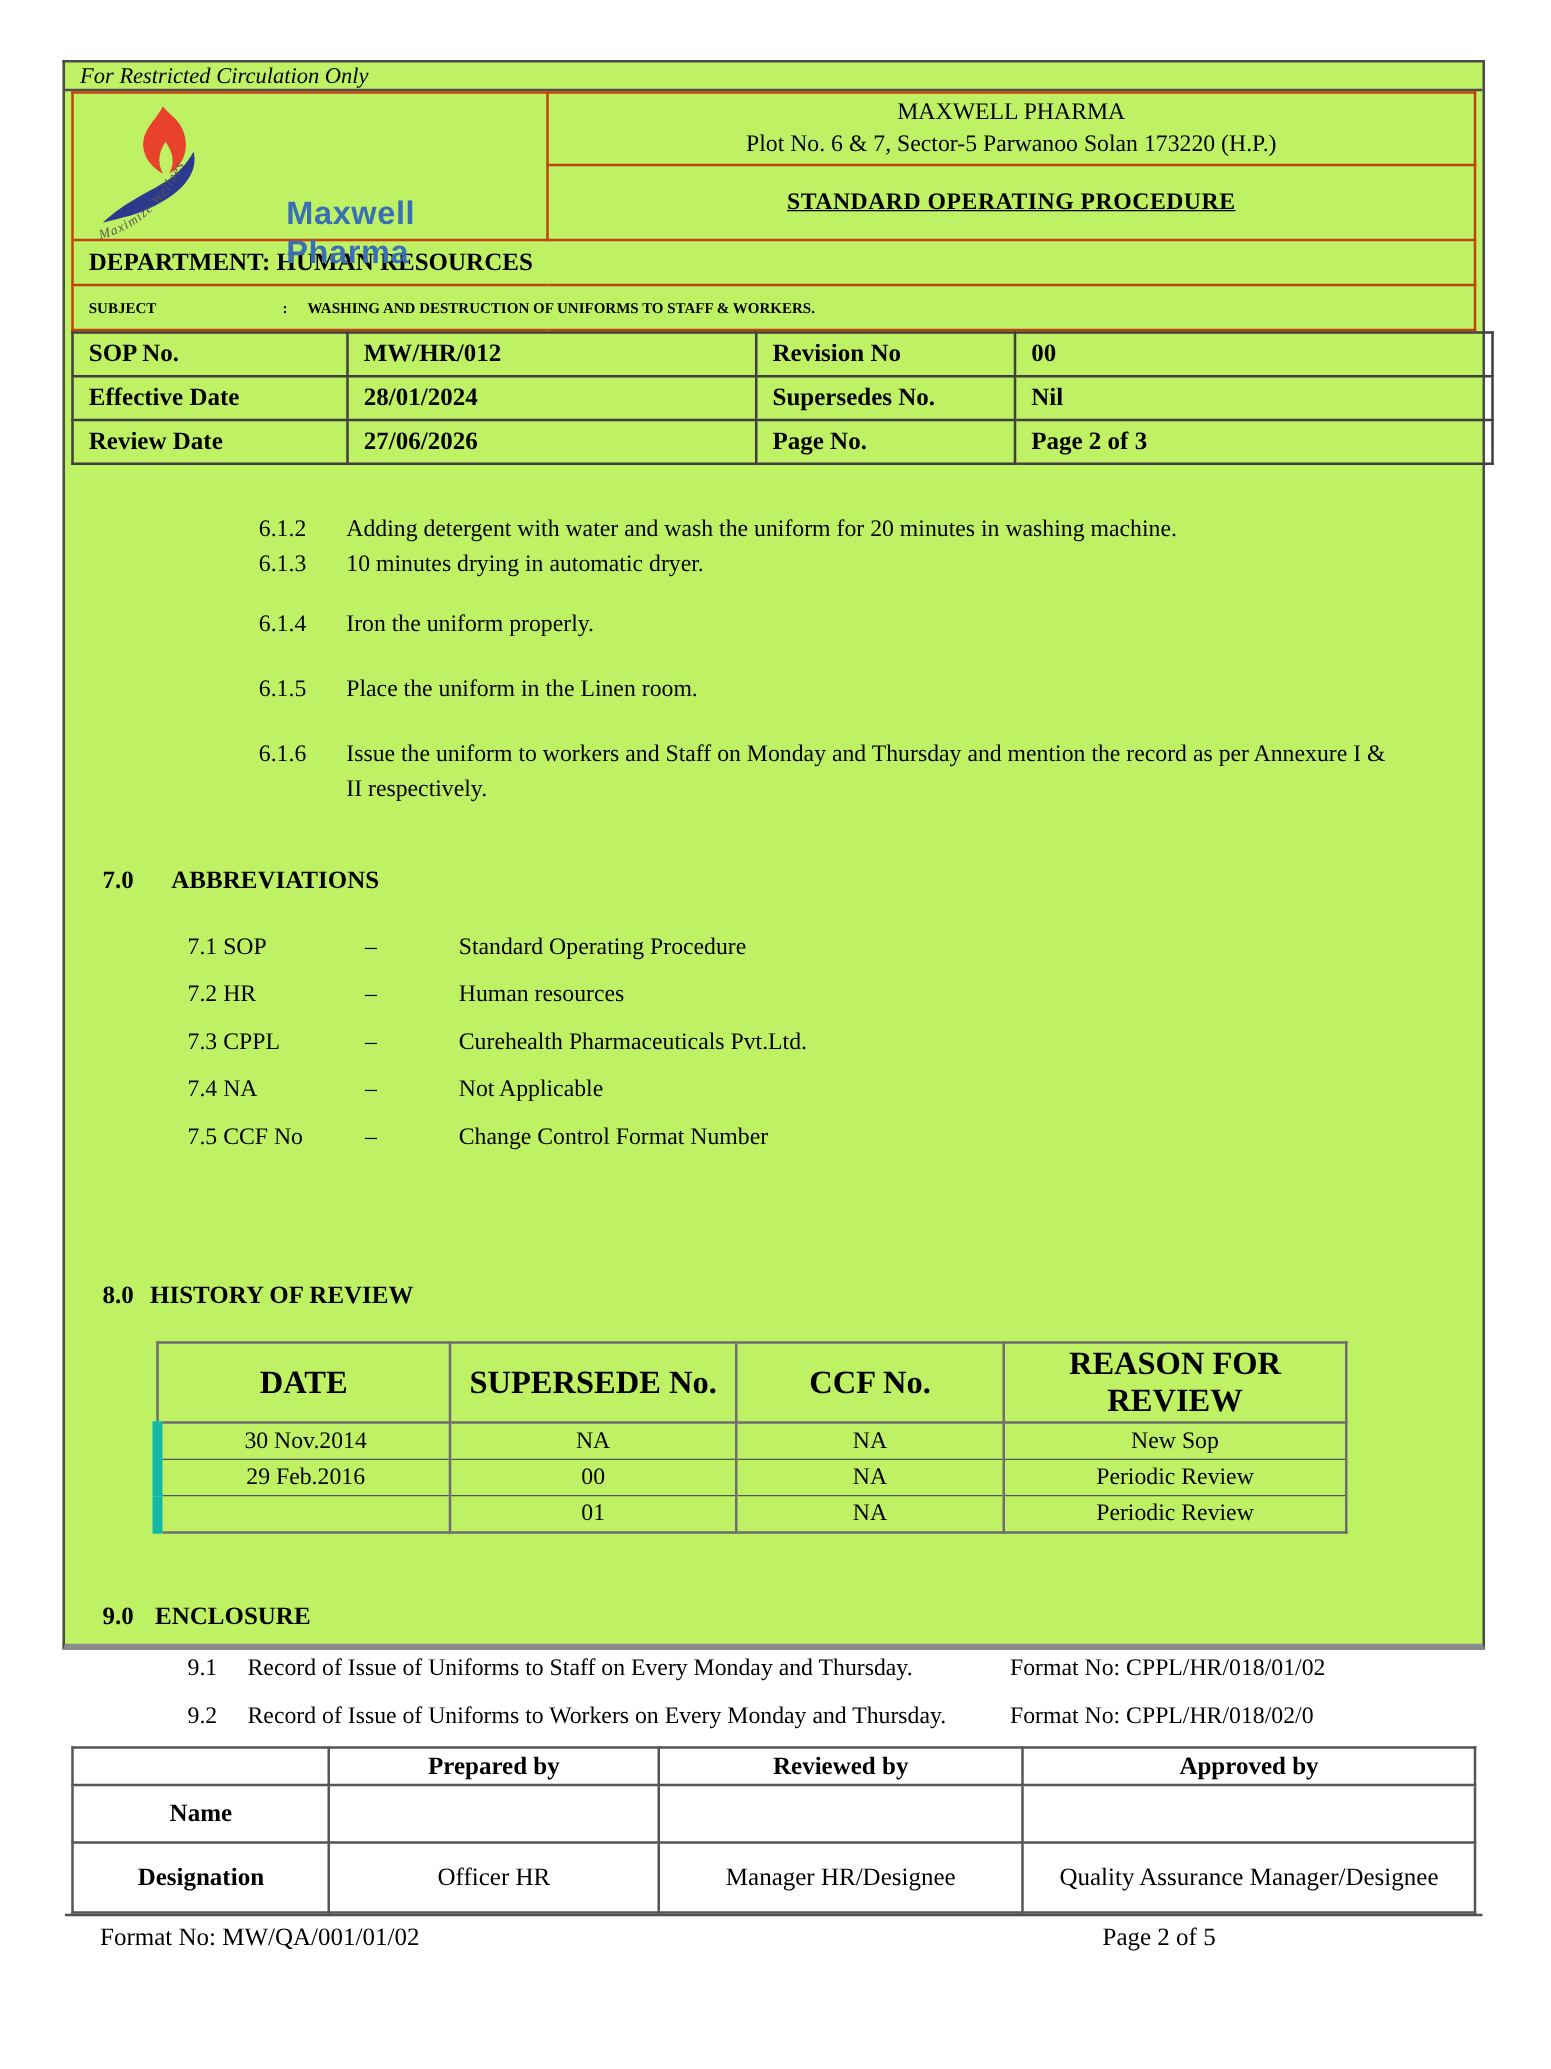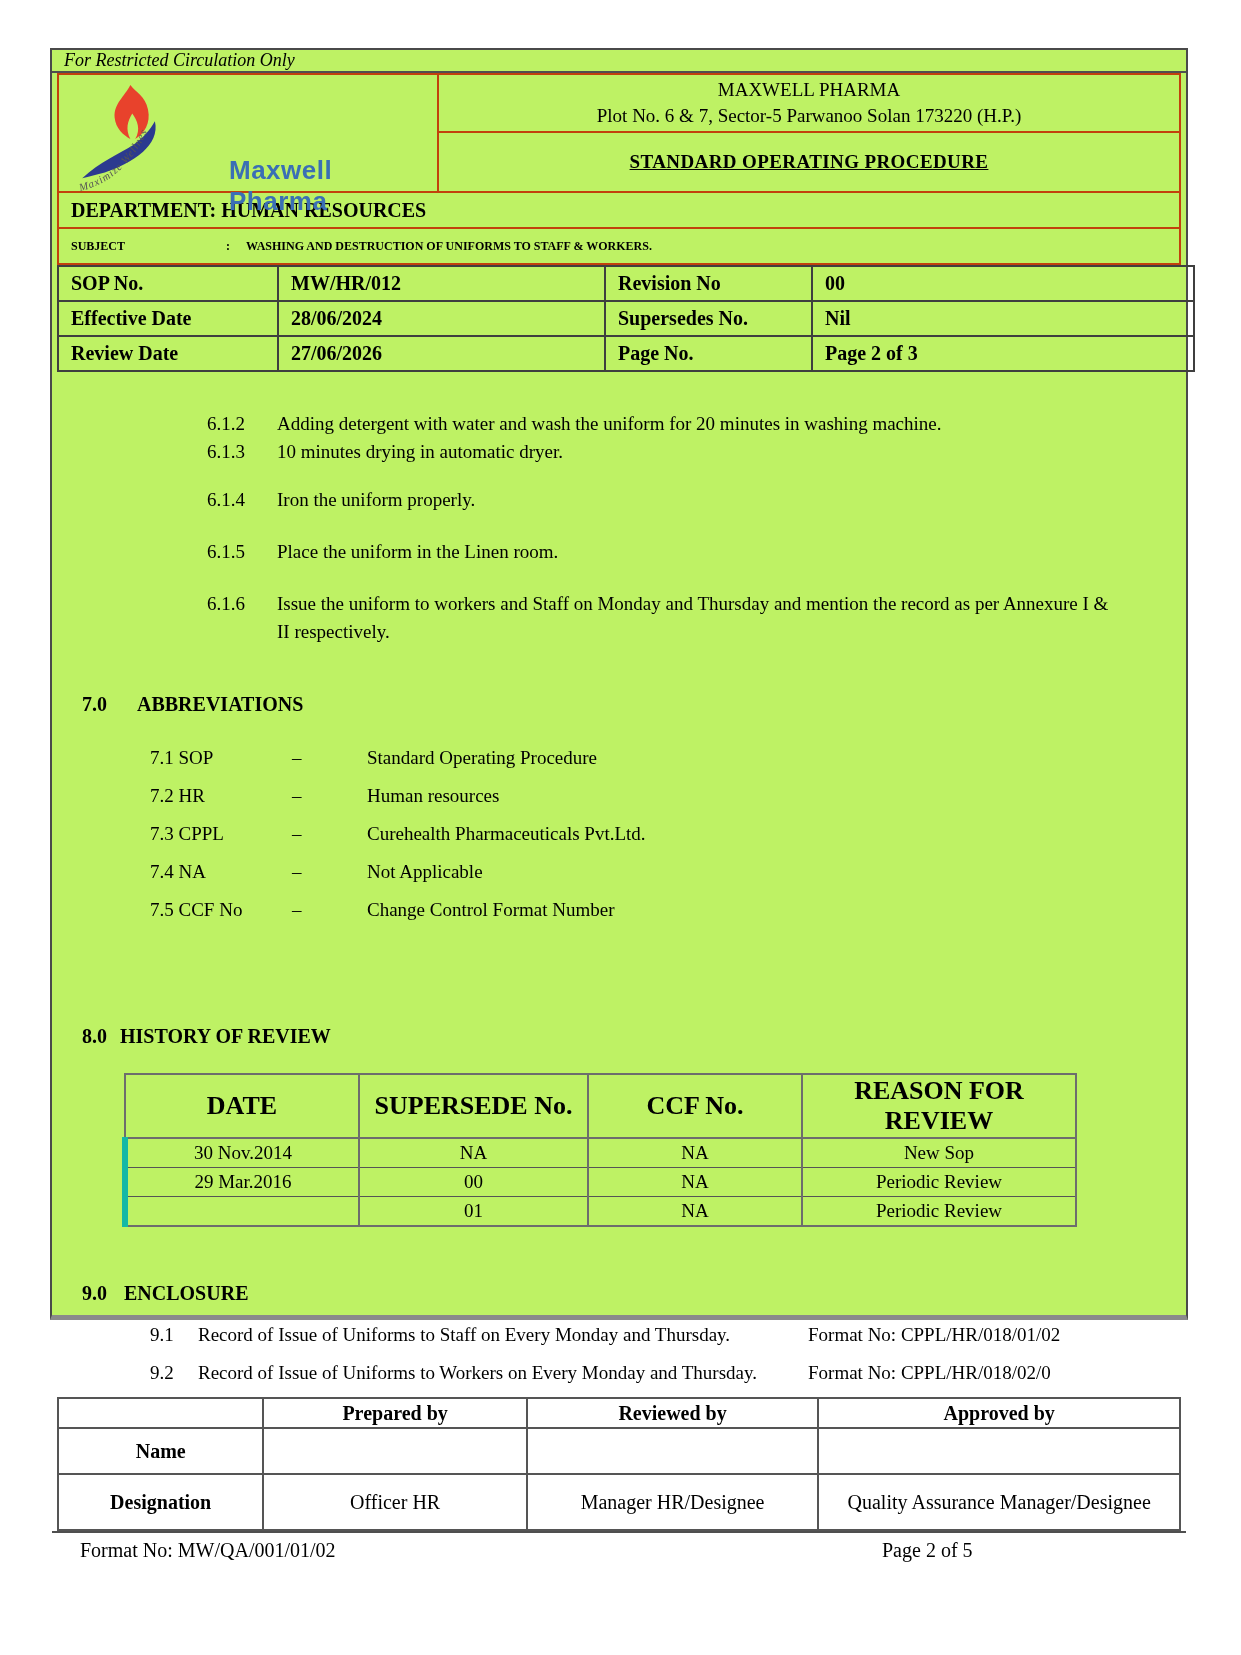--- a/index.html
+++ b/index.html
@@ -45,21 +45,21 @@
   .abbr-code{padding-left:98px;width:142px;flex:none;}
   .abbr-dash{width:75px;flex:none;}
   .hist-head{margin-top:98px;}
   .hist-head .sec-num{width:38px;}
   .hist-table{margin-left:70px;margin-top:23px;width:935px;table-layout:fixed;}
   .hist-table th{border:2px solid #6d6d6d;border-bottom:2px solid #6d6d6d;font-size:26px;
     font-weight:bold;height:36px;text-align:center;}
   .hist-table td{border:1px solid #555;border-left:2px solid #6d6d6d;border-right:2px solid #6d6d6d;
     font-size:19px;height:26px;text-align:center;}
   .hist-table .hc1{width:230px;}.hist-table .hc2{width:225px;}.hist-table .hc3{width:210px;}.hist-table .hc4{width:270px;}
-  .hist-table tr td:first-child{border-left:6px solid #14b8a6;}
+  .hist-table tr td:first-child{border-left:8px solid #14b8a6;}
   .hist-table tr:last-child td{border-bottom:2px solid #6d6d6d;}
   .encl-head{margin-top:52px;}
   .encl-head .sec-num{width:42px;}
   .encl-list{margin-top:14px;}
   .encl-row{position:relative;display:flex;font-size:19px;line-height:28px;margin-bottom:10px;}
   .encl-num{padding-left:98px;width:48px;flex:none;}
   .encl-format{position:absolute;left:756px;top:0;}
   
   .signoff{width:1124px;margin:8px 5px 0 5px;table-layout:fixed;}
   .signoff td{border:2px solid #555;font-size:20px;text-align:center;vertical-align:middle;padding:0;}
@@ -126,21 +126,21 @@
   <table class="info">
     <tbody>
         <tr>
       <td class="c1">SOP No.</td>
       <td class="c2">MW/HR/012</td>
       <td class="c3">Revision No</td>
       <td class="c4">00</td>
     </tr>
     <tr>
       <td class="c1">Effective Date</td>
-      <td class="c2">28/06/2024</td>
+      <td class="c2">28/01/2024</td>
       <td class="c3">Supersedes No.</td>
       <td class="c4">Nil</td>
     </tr>
     <tr>
       <td class="c1">Review Date</td>
       <td class="c2">27/06/2026</td>
       <td class="c3">Page No.</td>
       <td class="c4">Page 2 of 3</td>
     </tr>
   </tbody>
@@ -217,21 +217,21 @@
         <th class="hc3">CCF No.</th>
         <th class="hc4">REASON FOR REVIEW</th>
       </tr>
       <tr>
         <td>30 Nov.2014</td>
         <td>NA</td>
         <td>NA</td>
         <td>New Sop</td>
       </tr>
       <tr>
-        <td>29 Mar.2016</td>
+        <td>29 Feb.2016</td>
         <td>00</td>
         <td>NA</td>
         <td>Periodic Review</td>
       </tr>
       <tr>
         <td></td>
         <td>01</td>
         <td>NA</td>
         <td>Periodic Review</td>
       </tr>

